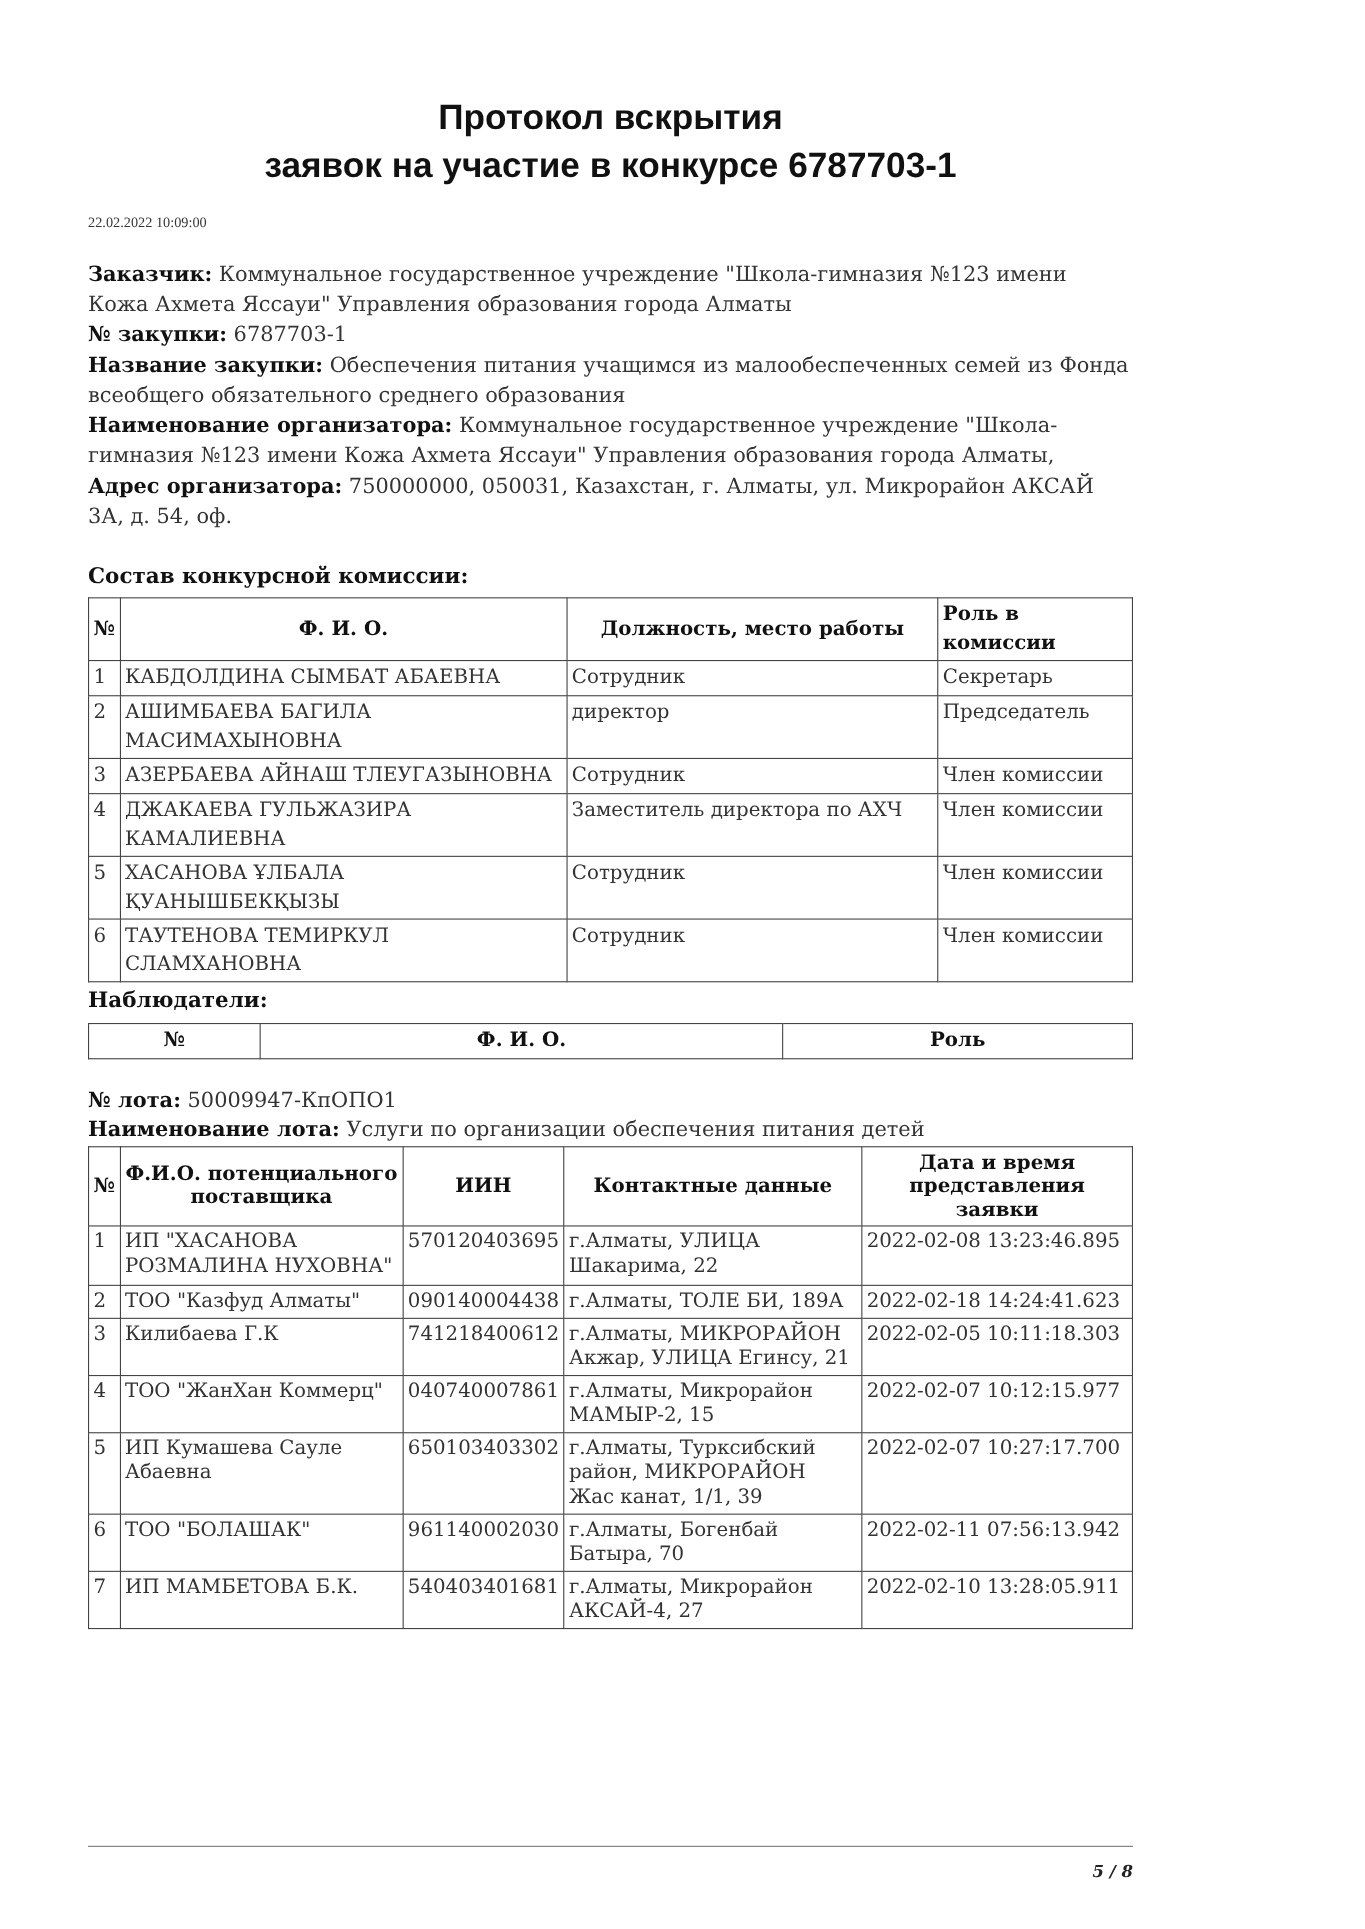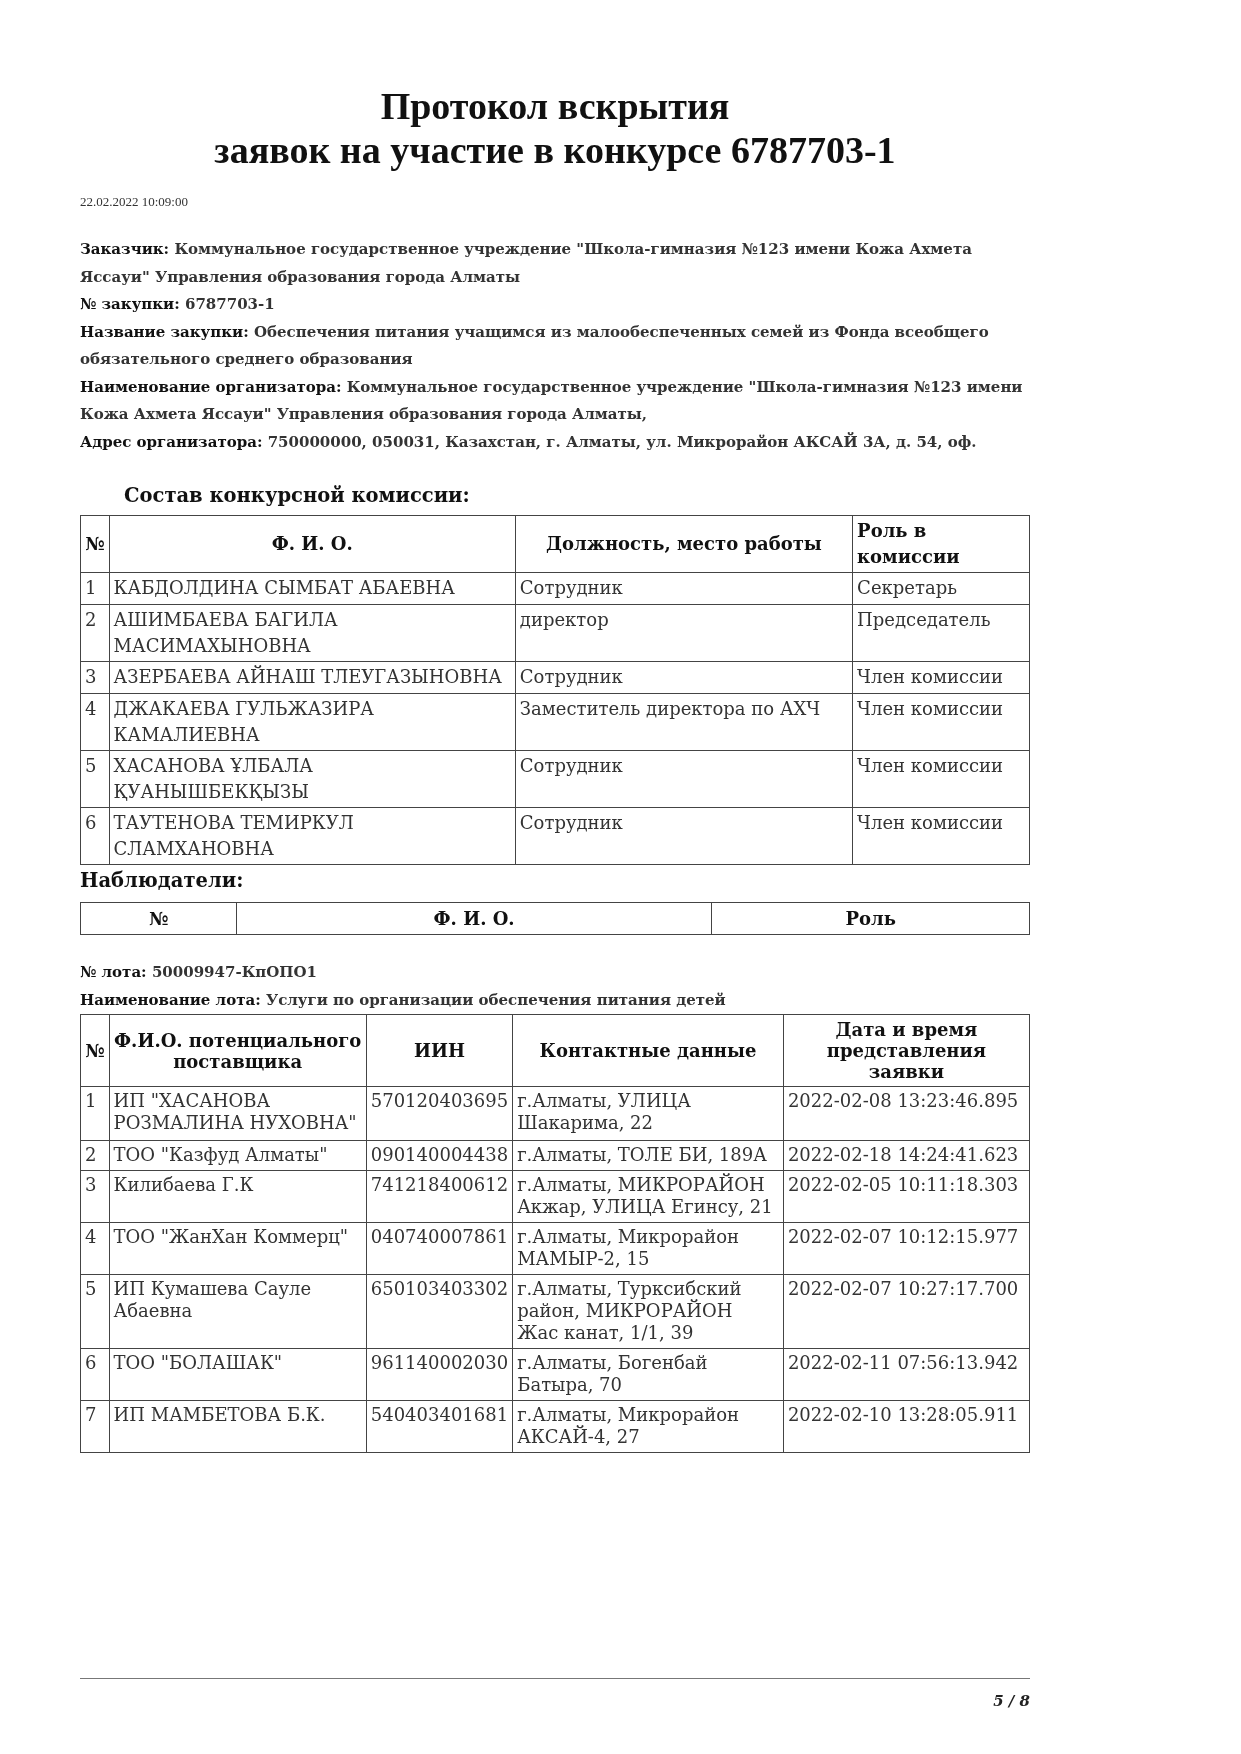--- a/index.html
+++ b/index.html
@@ -1,22 +1,22 @@
 <!DOCTYPE html>
 <html><head>
 <meta charset="utf-8">
 <style>
   html, body { margin: 0; padding: 0; background: #ffffff; }
   body { width: 1241px; height: 1754px; position: relative; overflow: hidden;
          font-family: "DejaVu Serif", "Liberation Serif", serif; color: #222; }
   .page { position: absolute; left: 80px; top: 0; width: 950px; }
-  .title { text-align: center; font-weight: bold; font-size: 38px; line-height: 44px;
-           margin-top: 84px; color: #111; font-family: Liberation Serif, serif; }
+  .title { text-align: center; font-weight: bold; font-size: 32px; line-height: 44px;
+           margin-top: 84px; color: #111; font-family: Liberation Sans, sans-serif; }
   .title-date { text-align: left; font-size: 13px; margin-top: 22px; color: #333; font-family: Liberation Serif, serif; }
-  .info { margin-top: 26px; font-size: 15px; line-height: 27.5px; color: #333; font-weight: bold; }
+  .info { margin-top: 26px; font-size: 19px; line-height: 27.5px; color: #333; }
   .info b { color: #111; }
   .section-title { font-weight: bold; font-size: 19.5px; color: #111; line-height: 27px; }
   table { border-collapse: collapse; width: 950px; font-size: 18px; color: #333; }
   th, td { border: 1.6px solid #444; padding: 2px 4px; vertical-align: top; text-align: left; }
   th { font-weight: bold; text-align: center; color: #111; vertical-align: middle; }
   .commission td, .commission th { height: 27px; line-height: 26px; }
   .suppliers th { line-height: 21px; padding: 4px 4px; }
   .suppliers td { line-height: 22px; padding: 3px 4px 4px 4px; }
   .footer-line { position: absolute; left: 80px; top: 1678px; width: 950px; height: 0;
                  border-top: 1.5px solid #777; }
@@ -50,21 +50,21 @@
     <div>
       <b>Наименование организатора:</b>
       <span>Коммунальное государственное учреждение "Школа-гимназия №123 имени Кожа Ахмета Яссауи" Управления образования города Алматы,</span>
     </div>
     <div>
       <b>Адрес организатора:</b>
       <span>750000000, 050031, Казахстан, г. Алматы, ул. Микрорайон АКСАЙ 3А, д. 54, оф.</span>
     </div>
   </div>
 
-  <div class="section-title" style="margin-top:26px; margin-bottom:6px;margin-left:44px;">Состав конкурсной комиссии:</div>
+  <div class="section-title" style="margin-top:26px; margin-bottom:6px;">Состав конкурсной комиссии:</div>
 
   <table class="commission">
     <colgroup>
       <col style="width:28px">
         <col style="width:407px">
         <col style="width:338px">
         <col style="width:177px">
     </colgroup>
     <thead>
       <tr>

